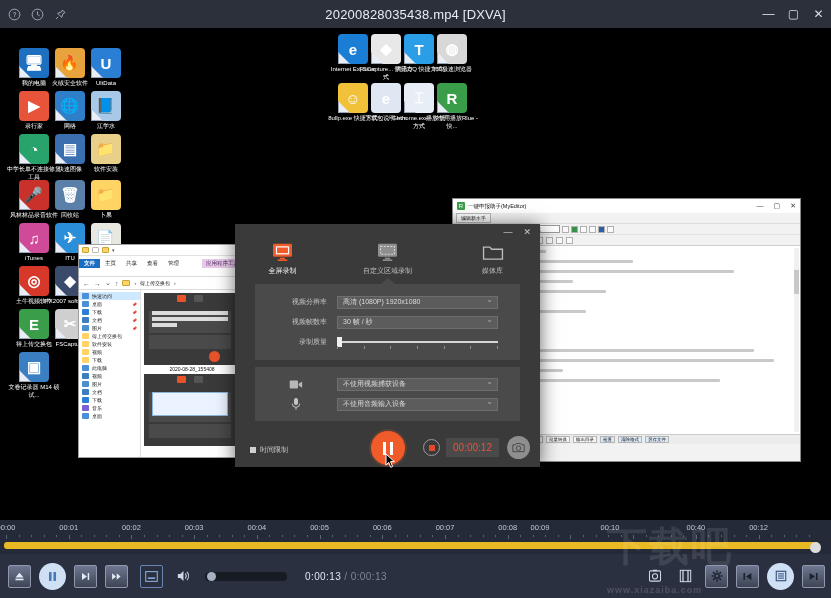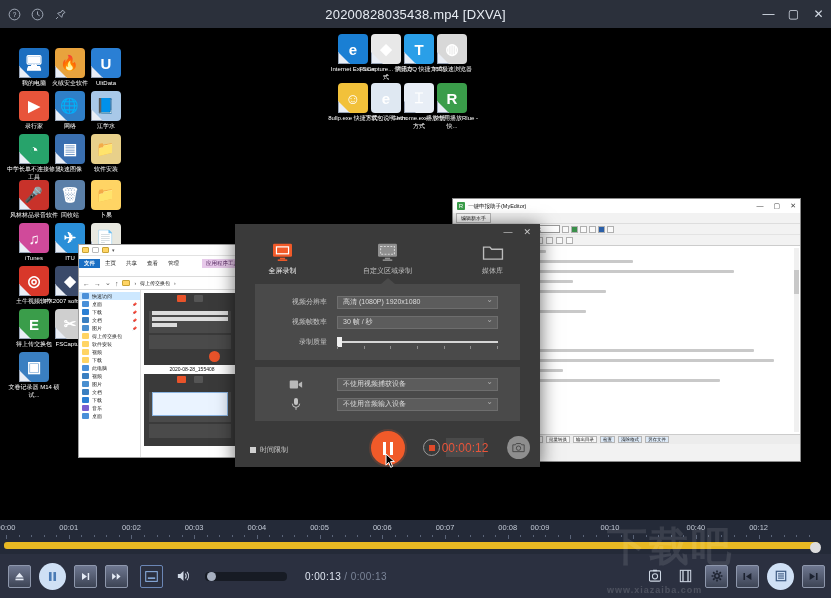--- a/index.html
+++ b/index.html
@@ -134,21 +134,21 @@
   .rc-limit { position:absolute; left:15px; top:20px; display:flex; align-items:center; gap:4px; font-size:7px; color:#c9c9c9;}
   .rc-cb { width:6px;height:6px;background:#d0d0d0;}
   .rc-pause {
     position:absolute; left:50%; transform:translateX(-50%); top:4px;
     width:38px;height:38px;border-radius:50%;background:#f15a29;
     border:2px solid #5a4038; display:flex; align-items:center; justify-content:center;
   }
   .rc-pause span { width:3px;height:13px;background:#fff; display:inline-block; margin:0 2px;}
   .rc-stopbtn { position:absolute; left:188px; top:14px; width:17px;height:17px;border-radius:50%;border:1px solid #9a9a9a; display:flex;align-items:center;justify-content:center;}
   .rc-stopbtn i { width:6px;height:6px;background:#e04a2a; display:block;}
-  .rc-timer { position:absolute; left:211px; top:13px; width:38px; height:19px; background:#4a4a4a; color:#e8543a; font-size:12px; display:flex; align-items:center; justify-content:center;}
+  .rc-timer { position:absolute; left:211px; top:13px; width:53px; height:19px; background:#4a4a4a; color:#e8543a; font-size:10px; display:flex; align-items:center; justify-content:center;}
   .rc-snap { position:absolute; left:272px; top:11px; width:23px;height:23px;border-radius:50%;background:#8e8e8e; display:flex;align-items:center;justify-content:center;}
   .rc-cursor { position:absolute; left:150px; top:28px; }
 
   
   .timeline { position:absolute; left:0; top:520px; width:831px; height:34px; background:#242a38; }
   .tl-ruler { position:relative; height:20px; }
   .tl-lab { position:absolute; top:3px; font-size:7.5px; color:#c3cad6; transform:translateX(-50%); }
   .tl-tick { position:absolute; top:15px; width:1px; height:3px; background:#5a6478;}
   .tl-bar-wrap { position:relative; height:10px; margin:0 4px;}
   .tl-bar { position:absolute; left:0; top:2px; height:7px; width:99%; background:#e8b923; border-radius:3px;}

